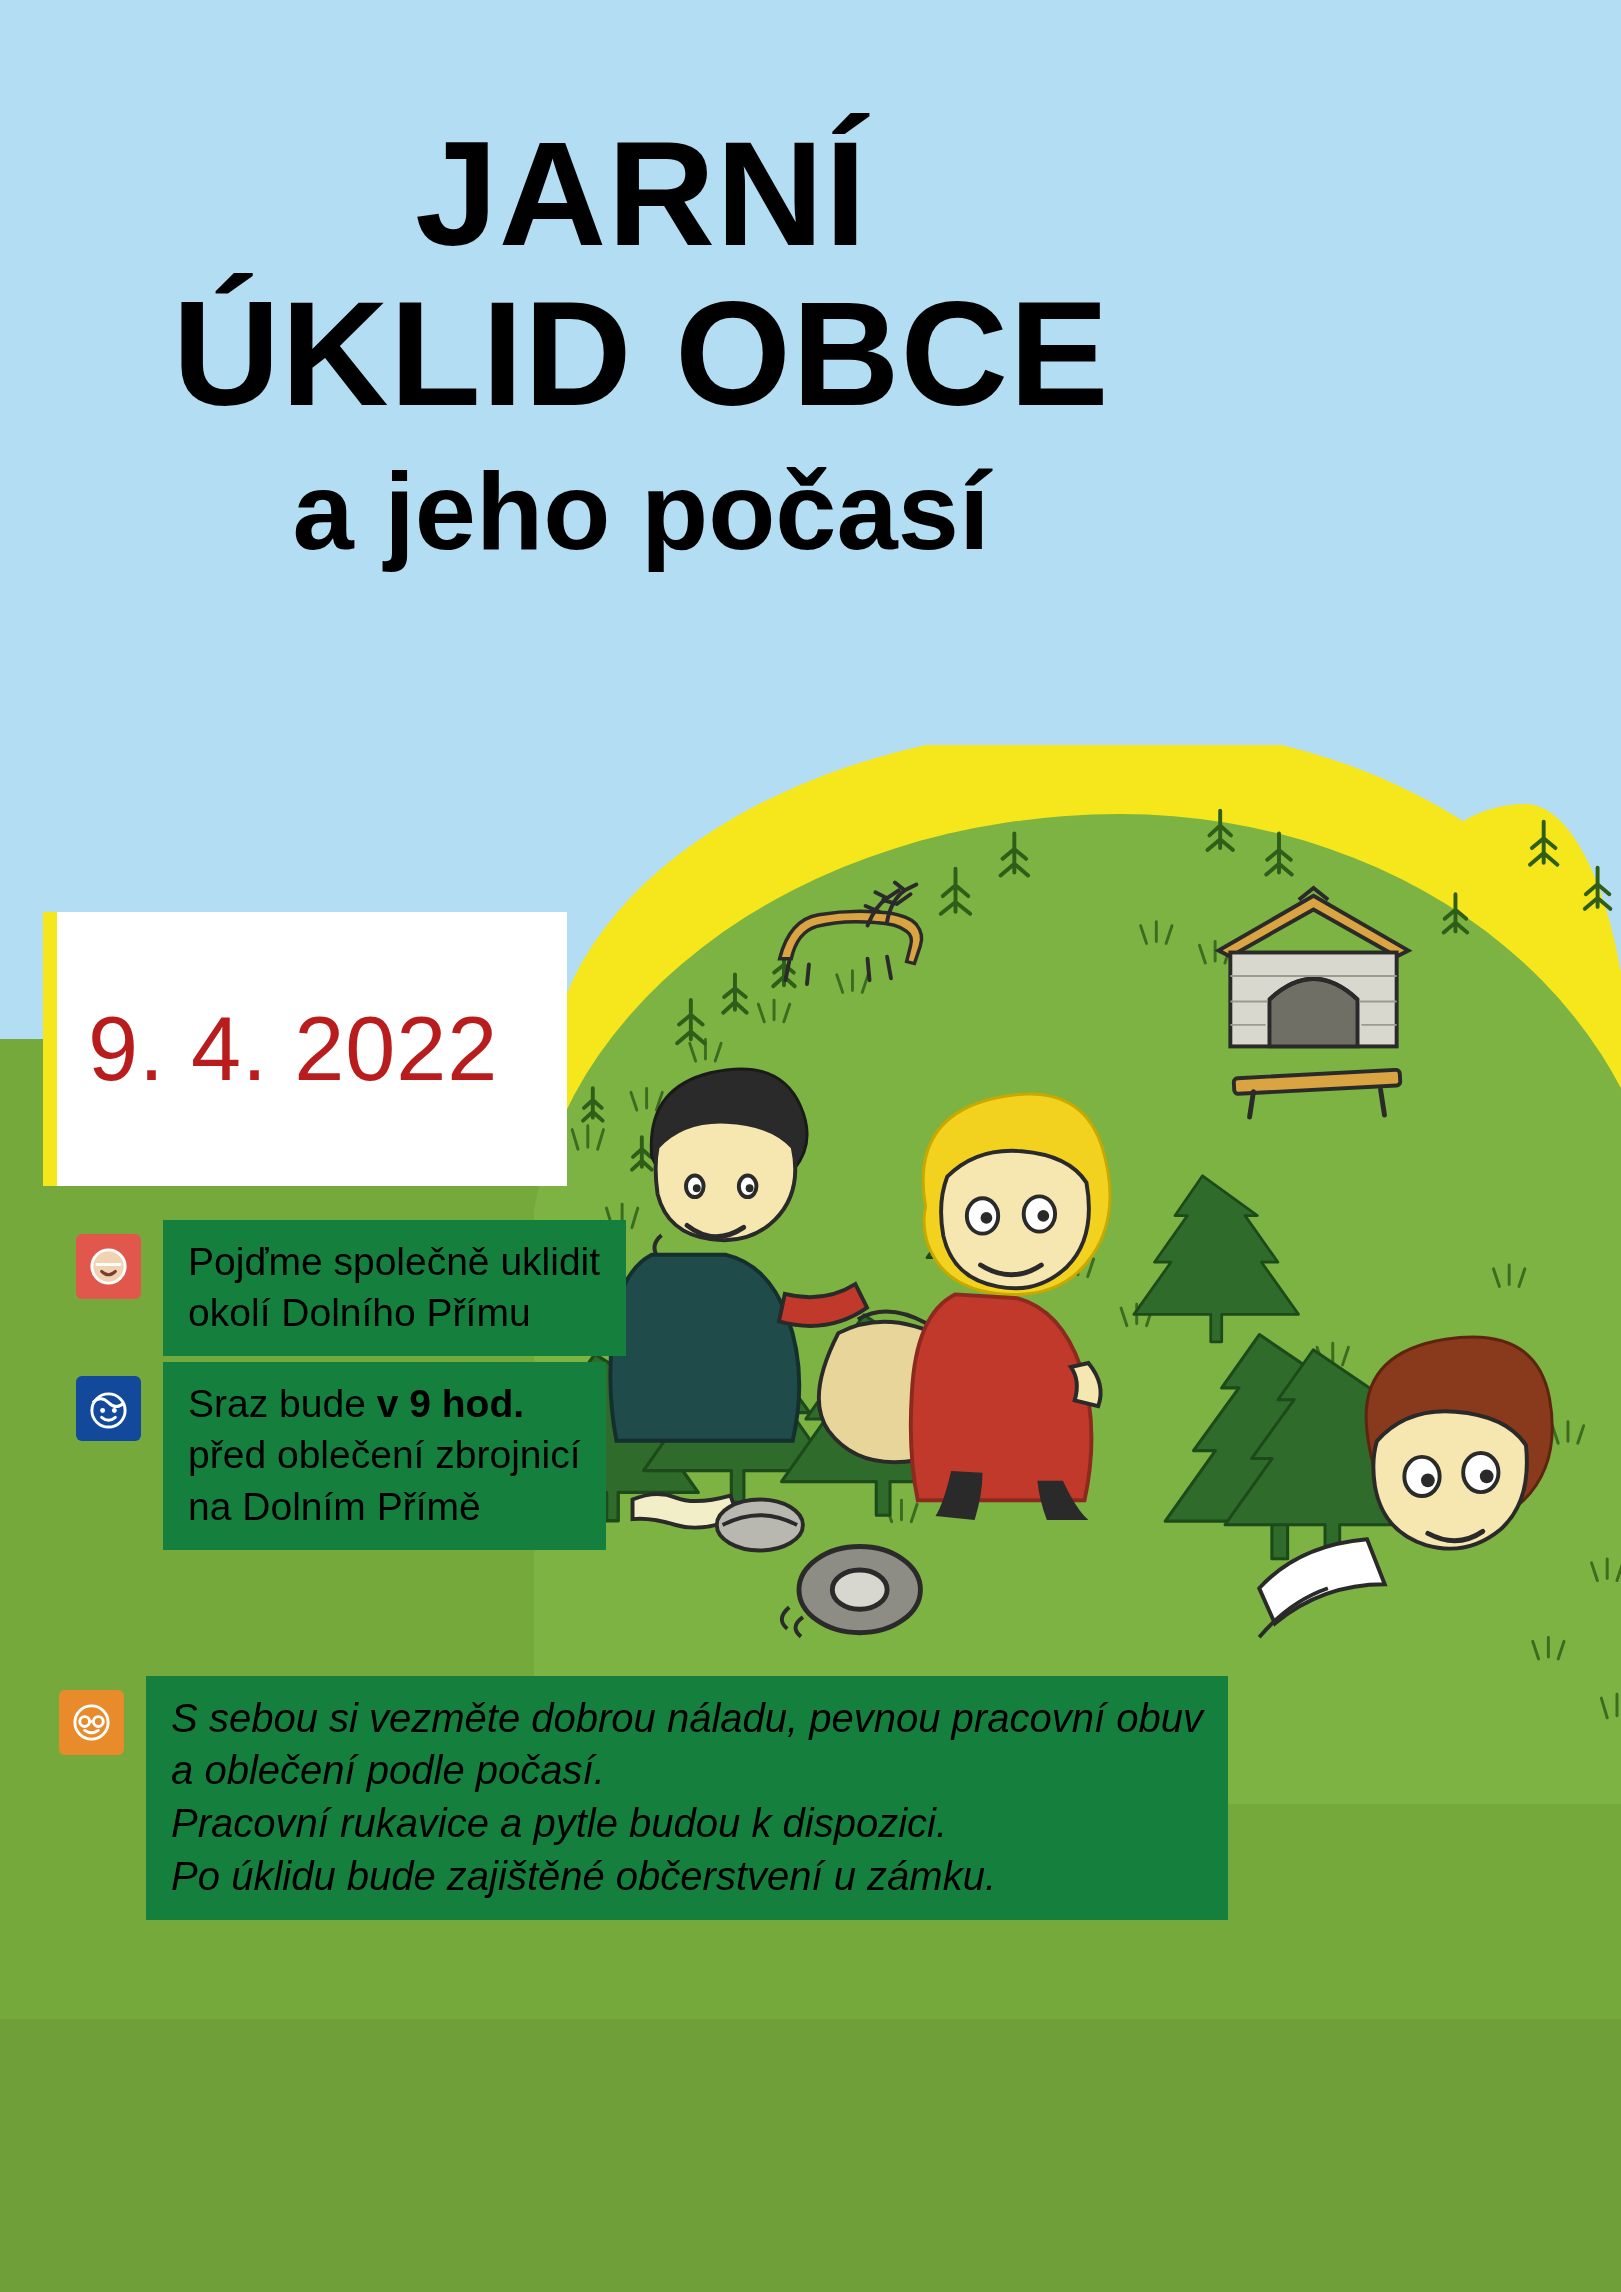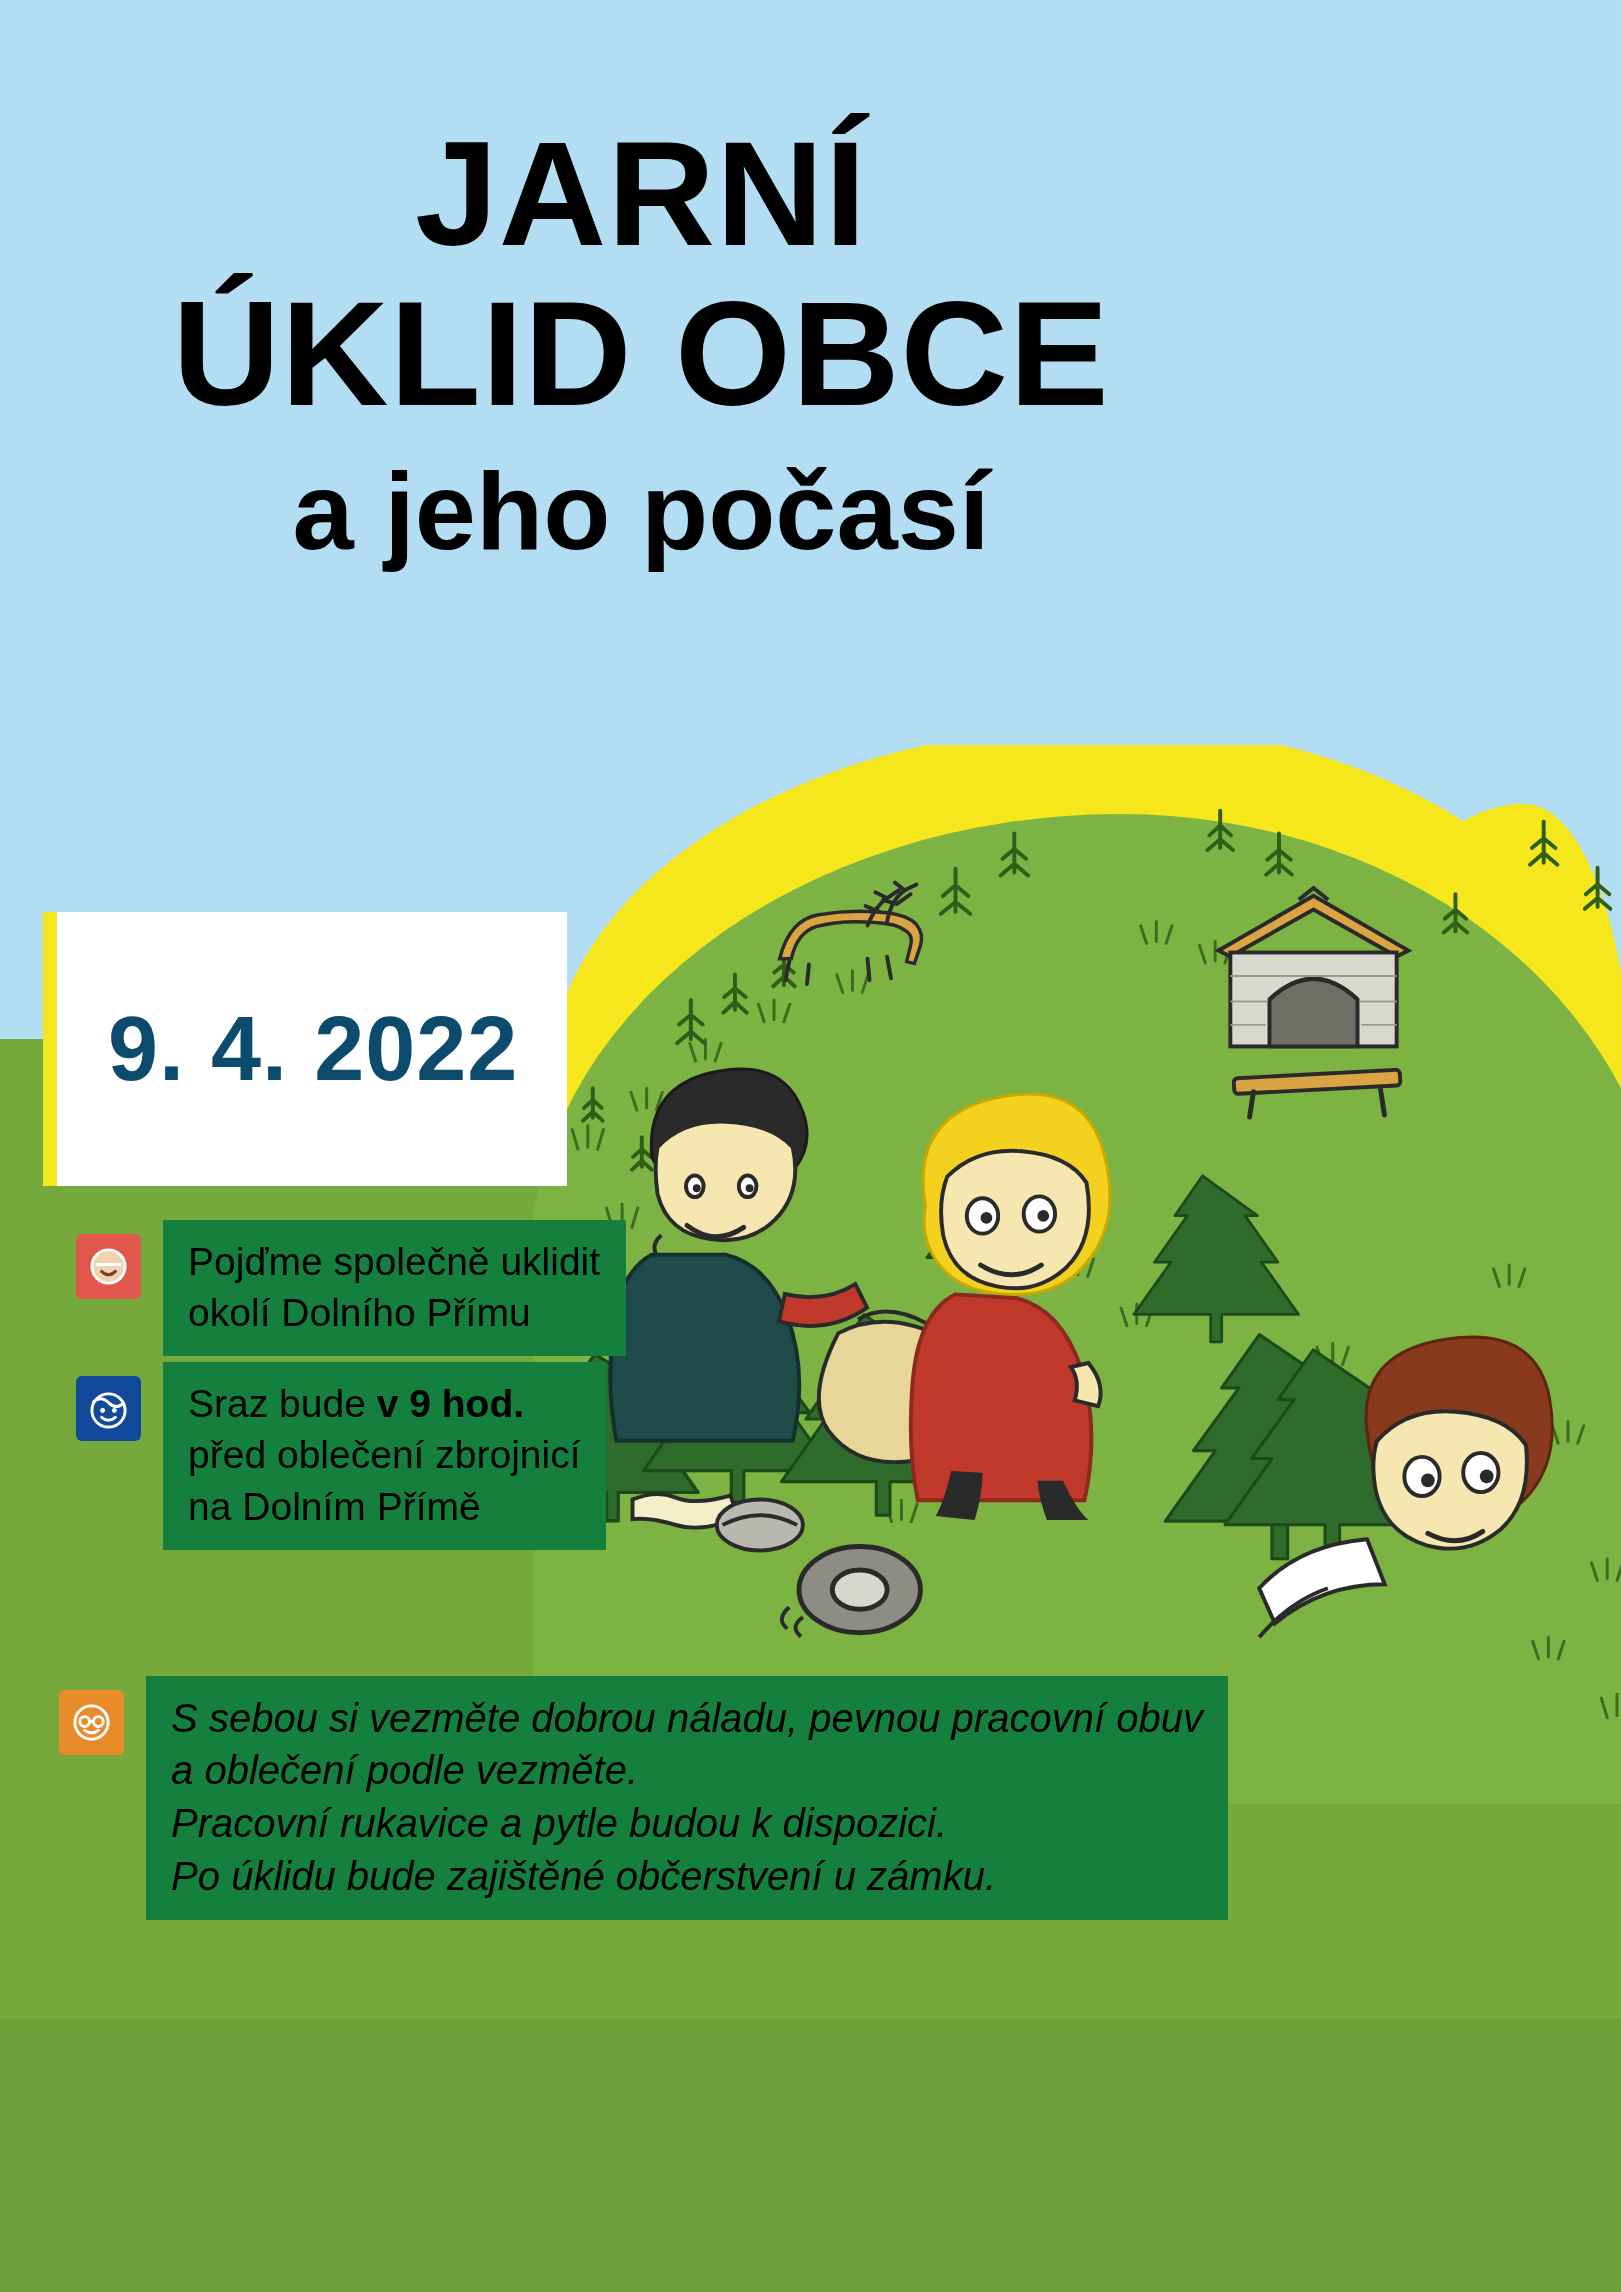--- a/index.html
+++ b/index.html
@@ -90,23 +90,23 @@
     left: 57px;
     top: 912px;
     width: 510px;
     height: 274px;
     background: #ffffff;
     display: flex;
     align-items: center;
   }
   .date-text {
     font-size: 90px;
-    font-weight: 700;
-    color: #0c4a6e;
-    padding-left: 51px;
+    font-weight: 400;
+    color: #b91c1c;
+    padding-left: 31px;
     letter-spacing: 1px;
   }
 
   
   .info-row {
     position: absolute;
     display: flex;
     align-items: flex-start;
   }
   .info-icon {
@@ -328,20 +328,20 @@
       <svg width="43" height="43" viewBox="0 0 44 44">
         <circle cx="22" cy="22" r="17" fill="#e98b2a" stroke="#ffffff" stroke-width="3"></circle>
         <circle cx="15" cy="21" r="5" fill="none" stroke="#ffffff" stroke-width="3"></circle>
         <circle cx="29" cy="21" r="5" fill="none" stroke="#ffffff" stroke-width="3"></circle>
         <path d="M20 21 h4" stroke="#ffffff" stroke-width="3"></path>
         <path d="M15 30 q7 5 14 0" fill="none" stroke="#ffffff" stroke-width="3" stroke-linecap="round"></path>
       </svg>
     </div>
     <div class="info-text">
       <div>S sebou si vezměte dobrou náladu, pevnou pracovní obuv</div>
-      <div>a oblečení podle vezměte.</div>
+      <div>a oblečení podle počasí.</div>
       <div>Pracovní rukavice a pytle budou k dispozici.</div>
       <div>Po úklidu bude zajištěné občerstvení u zámku.</div>
     </div>
   </div>
 
 </div>
 
 
 </body></html>

